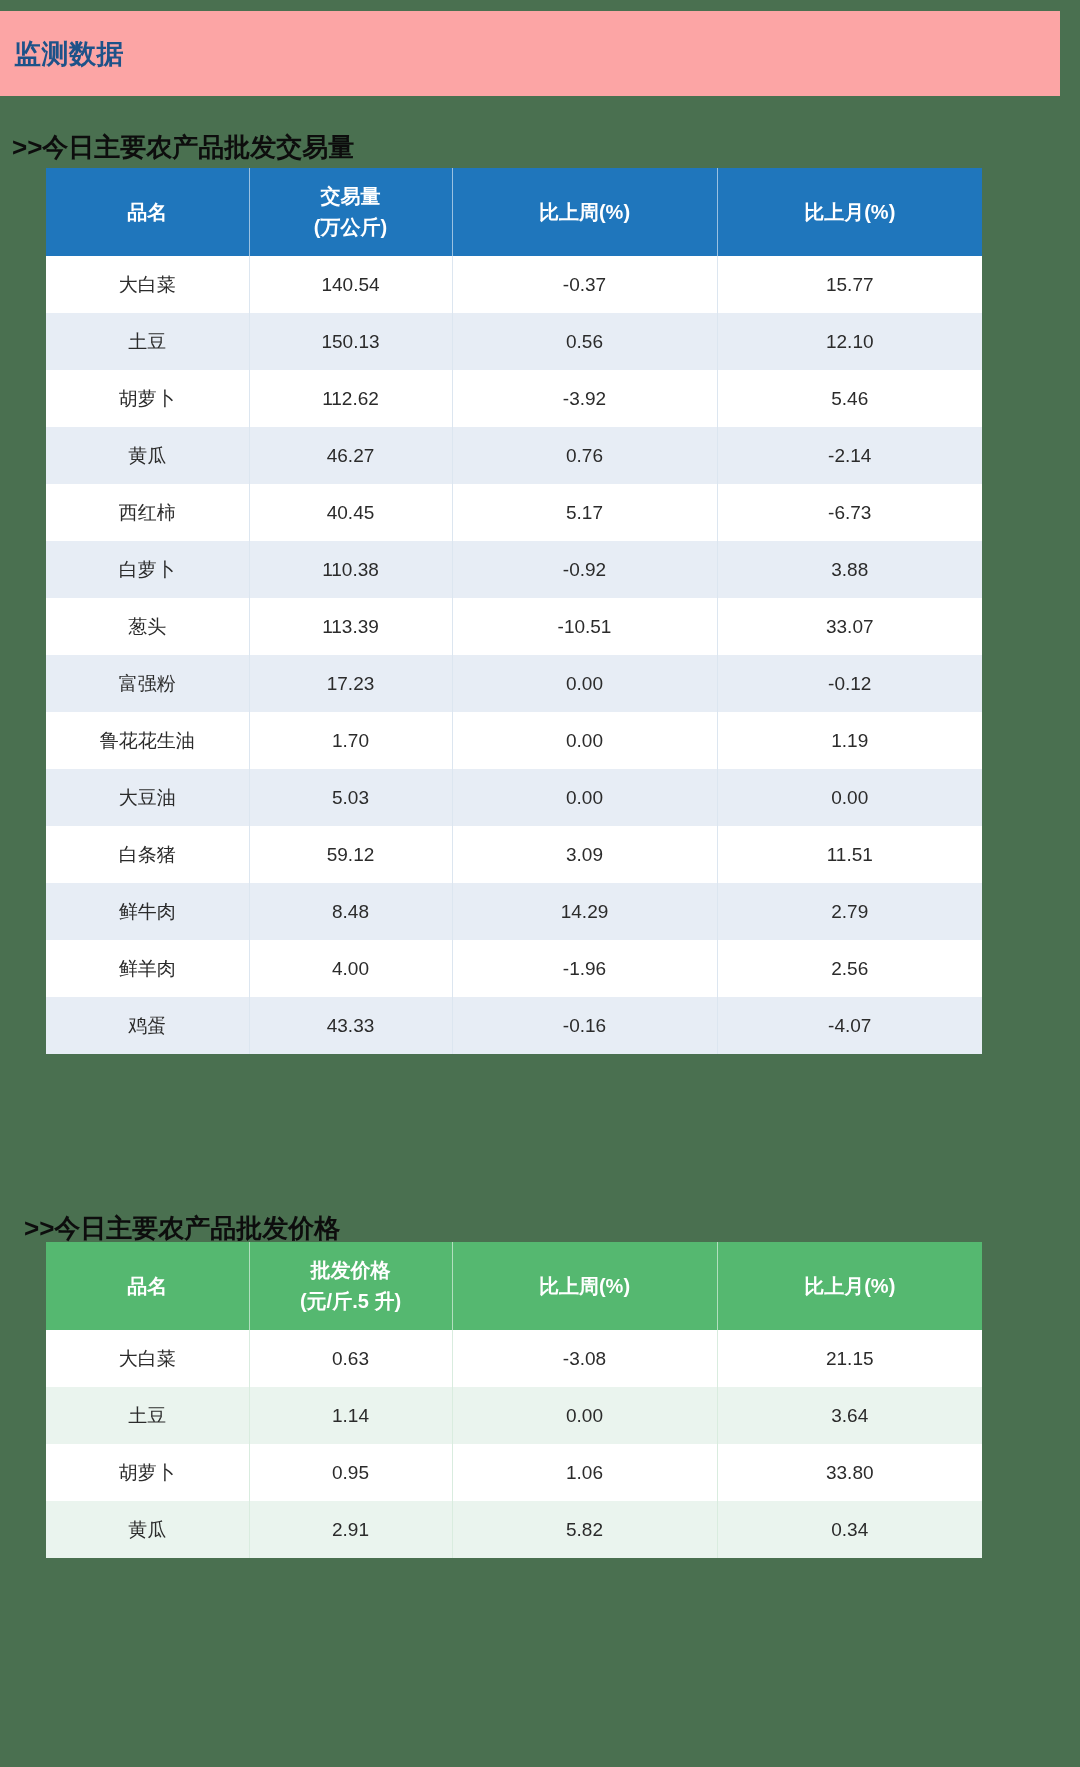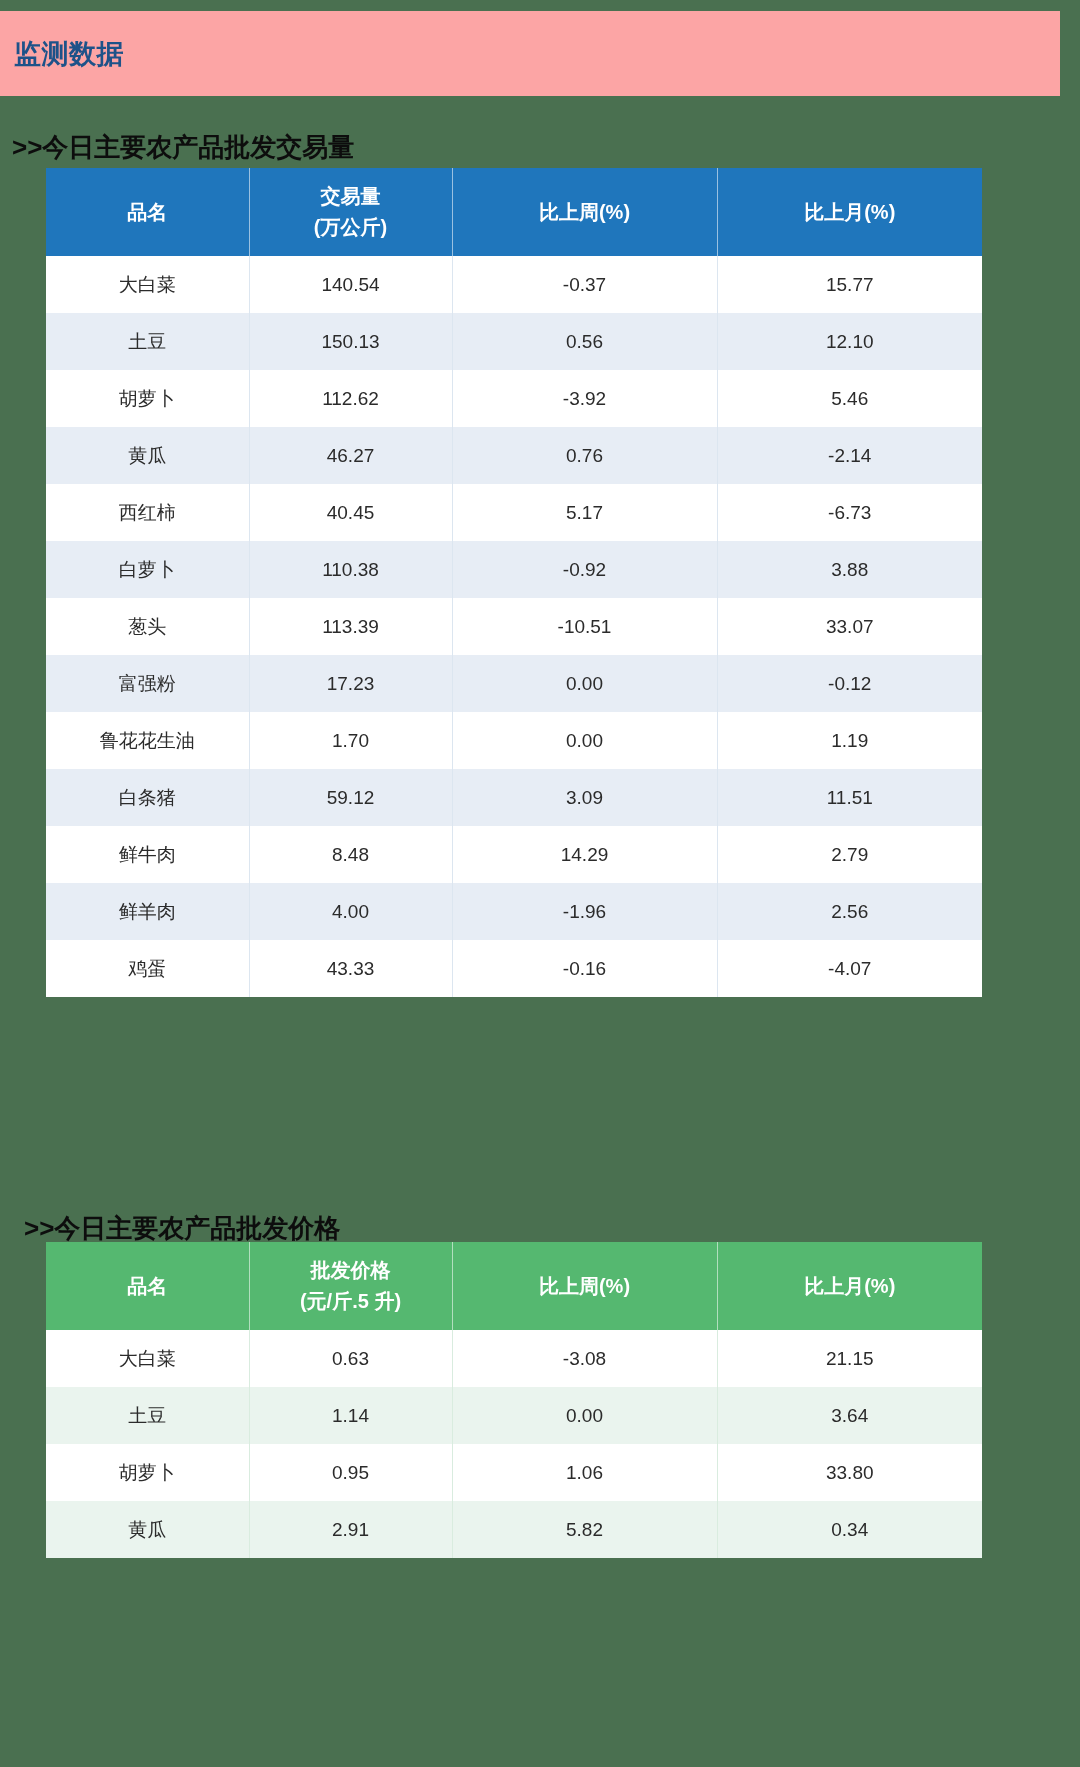--- a/index.html
+++ b/index.html
@@ -194,20 +194,26 @@
             <td>0.00</td>
             <td>-0.12</td>
           </tr>
           <tr>
             <td>鲁花花生油</td>
             <td>1.70</td>
             <td>0.00</td>
             <td>1.19</td>
           </tr>
           <tr>
+            <td>大豆油</td>
+            <td>5.03</td>
+            <td>0.00</td>
+            <td>0.00</td>
+          </tr>
+          <tr>
             <td>白条猪</td>
             <td>59.12</td>
             <td>3.09</td>
             <td>11.51</td>
           </tr>
           <tr>
             <td>鲜牛肉</td>
             <td>8.48</td>
             <td>14.29</td>
             <td>2.79</td>

